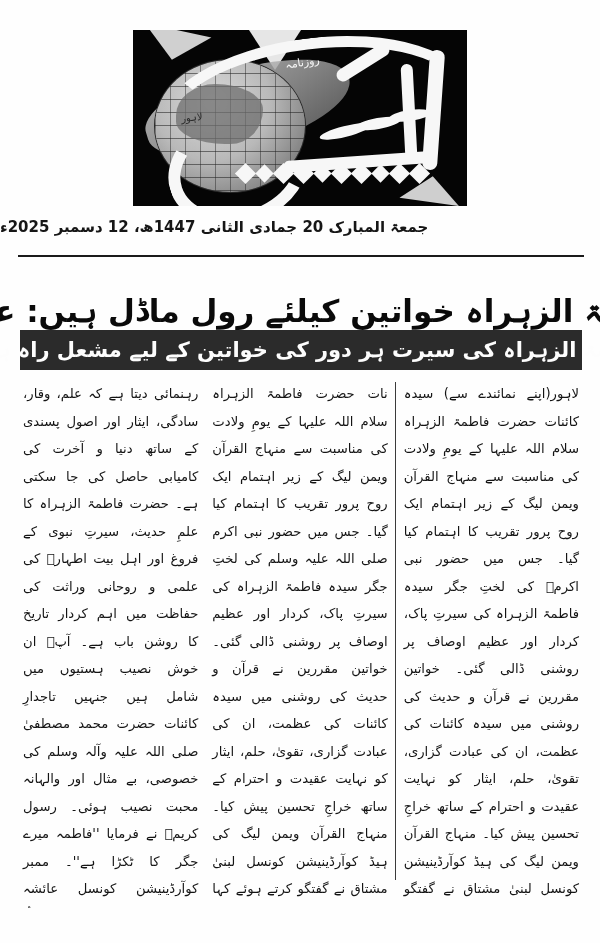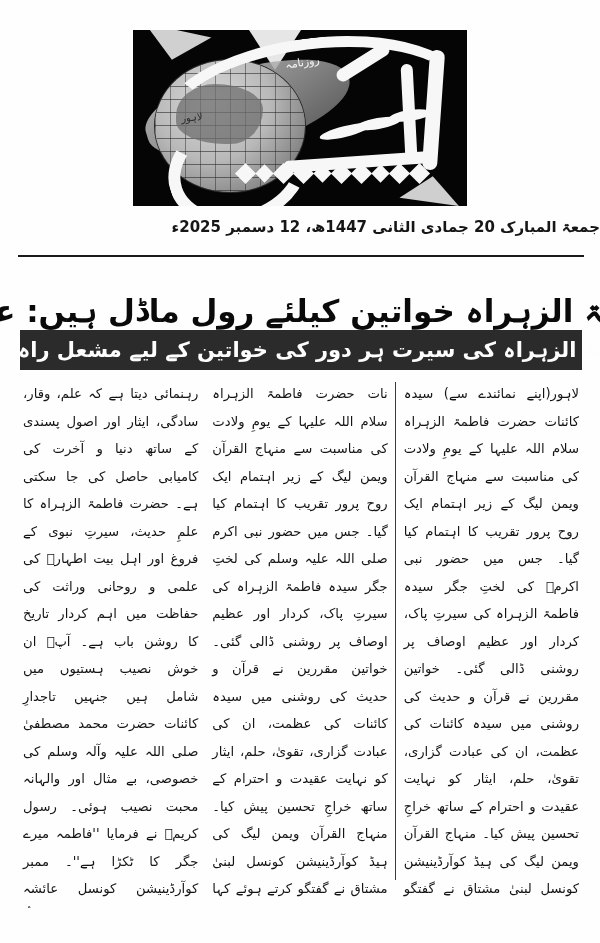--- a/index.html
+++ b/index.html
@@ -205,21 +205,21 @@
     border-right: 30px solid transparent;
     border-bottom: 26px solid #cfcfcf;
     transform: rotate(8deg);
   }
 
   
   .dateline {
     position: absolute;
     top: 218px;
     left: 0; right: 0;
-    text-align: right;
+    text-align: left;
     font-size: 15px;
     font-weight: 600;
     color: #161616;
     letter-spacing: .2px;
     font-family: "DejaVu Sans", "Liberation Sans", sans-serif;
   }
 
   
   .rule-top {
     position: absolute;

